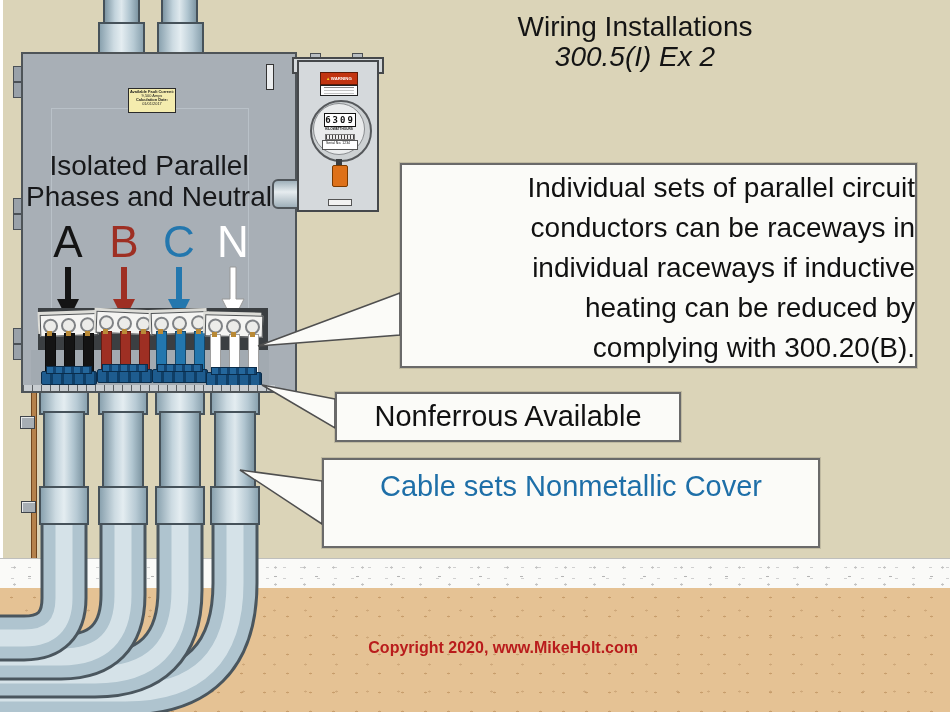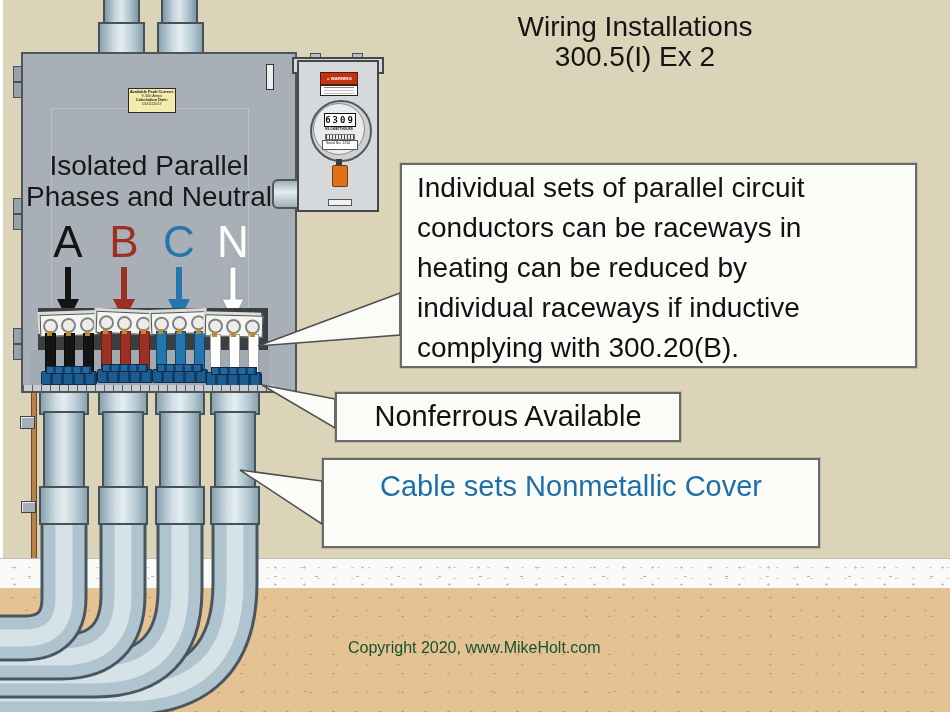--- a/index.html
+++ b/index.html
@@ -81,28 +81,28 @@
   .mserial{left:23px;top:78px;width:34px;height:8px;background:#fff;border:1px solid #555;overflow:hidden;}
   .mserial .in{display:block;width:60px;text-align:center;font-size:7px;color:#111;transform:scale(.5);transform-origin:0 0;white-space:nowrap;}
   .sealstem{left:37px;top:97px;width:6px;height:6px;background:#3A3D40;}
   .seal{left:33px;top:103px;width:14px;height:20px;background:#DE7119;border:1px solid #7A3A00;border-radius:2px;}
   .mslot{left:29px;top:137px;width:22px;height:5px;background:#F2F2F2;border:1px solid #555;}
   .nipple{left:272px;top:179px;width:28px;height:26px;background:linear-gradient(180deg,#9FB0BA,#E6ECEF 42%,#9FB0BA);
           border:2px solid #50565B;border-radius:6px 0 0 6px;}
 
   
   .cbox{background:#FBFBF8;border:2px solid #6A6A6A;box-shadow:0 0 0 1px rgba(0,0,0,.12);color:#111;}
-  .cbox-main{left:400px;top:163px;width:517px;height:205px;font-size:28px;line-height:40px;padding:3px 0 0 15px;box-sizing:border-box;}
+  .cbox-main{left:400px;top:163px;width:517px;height:205px;font-size:28px;line-height:40px;padding:3px 0 0 15px;box-sizing:border-box;text-align:right;}
   .cbox-lock{left:335px;top:392px;width:342px;height:46px;font-size:29px;line-height:44px;text-align:center;}
   .cbox-race{left:322px;top:458px;width:498px;height:90px;font-size:29px;line-height:40px;text-align:center;padding-top:6px;box-sizing:border-box;color:#1E6FA8;}
   .ptri{fill:#FBFBF8;stroke:#4F4F4F;stroke-width:1.5px;}
 
   .titleblock{left:345px;top:12px;width:580px;text-align:center;font-size:28px;line-height:30px;color:#141414;}
-  .titleblock .it{}
-  .copyright{left:348px;top:639px;width:290px;text-align:left;font-size:16px;color:#14532d;}
+  .titleblock .it{font-style:italic;}
+  .copyright{left:348px;top:639px;width:290px;text-align:right;font-size:16px;color:#b91c1c;font-weight:bold;}
 </style>
 </head>
 <body>
 
 <div class="stage">
 
   <div class="abs edgewhite"></div>
   <div class="abs concrete"></div>
   <div class="abs soil"></div>
 
@@ -267,22 +267,22 @@
 
   <svg class="abs" style="left:0;top:0" width="950" height="712" viewBox="0 0 950 712">
     <polygon class="ptri" points="400,293 258,346 400,335"></polygon>
     <polygon class="ptri" points="335,399 262,385 335,428"></polygon>
     <polygon class="ptri" points="322,481 240,470 322,524"></polygon>
   </svg>
 
   <div class="abs cbox cbox-main">
     <div>Individual sets of parallel circuit</div>
     <div>conductors can be raceways in</div>
+    <div>individual raceways if inductive</div>
     <div>heating can be reduced by</div>
-    <div>individual raceways if inductive</div>
     <div>complying with 300.20(B).</div>
   </div>
 
   <div class="abs cbox cbox-lock">Nonferrous Available</div>
 
   <div class="abs cbox cbox-race">
     <div>Cable sets Nonmetallic Cover</div>
   </div>
 
   <div class="abs titleblock">

